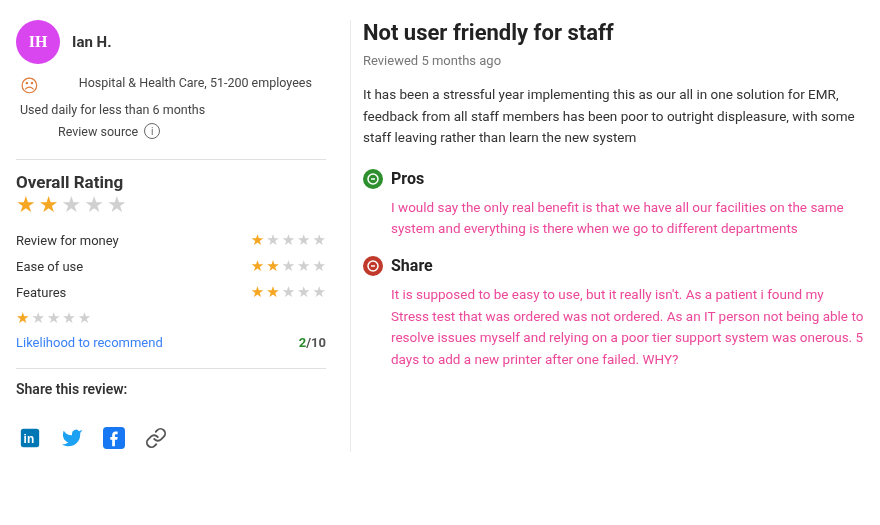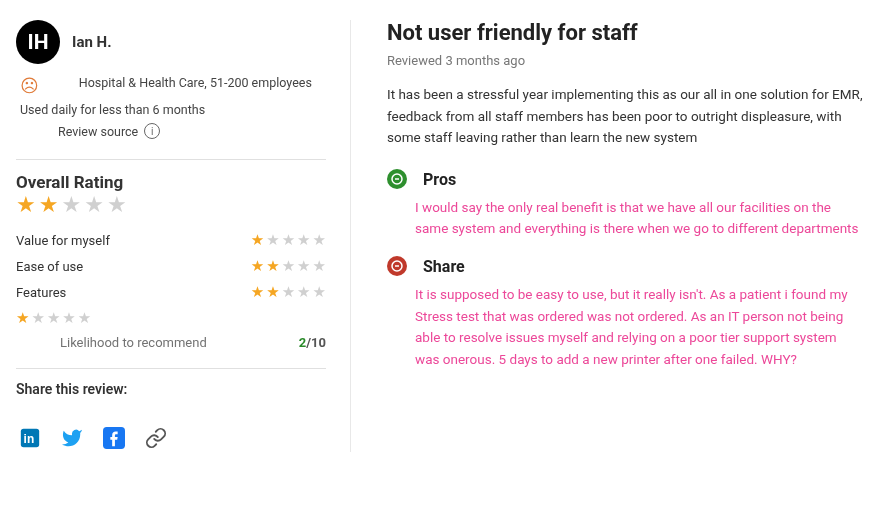--- a/index.html
+++ b/index.html
@@ -24,28 +24,29 @@
     .reviewer-header {
       display: flex;
       align-items: center;
       gap: 12px;
       margin-bottom: 10px;
     }
     .avatar {
       width: 44px;
       height: 44px;
       border-radius: 50%;
-      background: #000000;
+      background: #d946ef;
       color: #fff;
       display: flex;
       align-items: center;
       justify-content: center;
-      font-size: 21px;
+      font-size: 16px;
       font-weight: bold;
       flex-shrink: 0;
+      font-family: Liberation Serif, serif;
     }
     .reviewer-name {
       font-weight: 700;
       font-size: 15px;
     }
     .reviewer-meta {
       display: flex;
       align-items: flex-start;
       gap: 8px;
       margin-bottom: 6px;
@@ -134,22 +135,21 @@
     .mini-star.filled { color: #f5a623; }
     .mini-star.empty { color: #d0d0d0; }
     .likelihood-row {
       display: flex;
       align-items: center;
       justify-content: space-between;
       margin-bottom: 18px;
     }
     .likelihood-label {
       font-size: 13px;
-      color: #737373;
-      margin-left: 44px;
+      color: #3b82f6;
     }
     .likelihood-score {
       font-size: 13px;
       font-weight: 700;
       color: #555;
     }
     .likelihood-score span.num {
       color: #2a8a2a;
       font-weight: 700;
     }
@@ -170,21 +170,21 @@
       display: flex;
       align-items: center;
       justify-content: center;
       cursor: pointer;
       color: #444;
     }
     
     .right-panel {
       flex: 1;
       border-left: 1px solid #e8e8e8;
-      padding-left: 36px;
+      padding-left: 12px;
     }
     .review-title {
       font-size: 22px;
       font-weight: 700;
       color: #222;
       margin-bottom: 8px;
     }
     .review-date {
       font-size: 13px;
       color: #777;
@@ -195,22 +195,22 @@
       color: #333;
       line-height: 1.6;
       margin-bottom: 20px;
       margin-top: 16px;
     }
     .pros-cons-section {
       margin-bottom: 16px;
     }
     .section-header {
       display: flex;
-      align-items: flex-end;
-      gap: 16px;
+      align-items: center;
+      gap: 8px;
       margin-bottom: 8px;
     }
     .section-icon {
       width: 20px;
       height: 20px;
       border-radius: 50%;
       display: flex;
       align-items: center;
       justify-content: center;
       font-size: 14px;
@@ -267,21 +267,21 @@
       <span class="star filled">★</span>
       <span class="star filled">★</span>
       <span class="star empty">★</span>
       <span class="star empty">★</span>
       <span class="star empty">★</span>
     </div>
 
     <div class="rating-rows">
 
       <div class="rating-row">
-        <span class="rating-row-label">Value for myself</span>
+        <span class="rating-row-label">Review for money</span>
         <div class="mini-stars">
           <span class="mini-star filled">★</span>
           <span class="mini-star empty">★</span>
           <span class="mini-star empty">★</span>
           <span class="mini-star empty">★</span>
           <span class="mini-star empty">★</span>
         </div>
       </div>
 
       <div class="rating-row">
@@ -353,21 +353,21 @@
         <svg width="22" height="22" viewBox="0 0 24 24" fill="none" stroke="#555" stroke-width="2" stroke-linecap="round" stroke-linejoin="round">
           <path d="M10 13a5 5 0 007.54.54l3-3a5 5 0 00-7.07-7.07l-1.72 1.71"></path>
           <path d="M14 11a5 5 0 00-7.54-.54l-3 3a5 5 0 007.07 7.07l1.71-1.71"></path>
         </svg>
       </div>
     </div>
   </div>
 
   <div class="right-panel">
     <h2 class="review-title">Not user friendly for staff</h2>
-    <div class="review-date">Reviewed 3 months ago</div>
+    <div class="review-date">Reviewed 5 months ago</div>
     <div class="review-body">It has been a stressful year implementing this as our all in one solution for EMR, feedback from all staff members has been poor to outright displeasure, with some staff leaving rather than learn the new system</div>
 
     <div class="pros-cons-section">
       <div class="section-header">
         <div class="section-icon pros-icon">
           <svg width="12" height="12" viewBox="0 0 12 12" fill="white">
             <circle cx="6" cy="6" r="5" fill="none" stroke="white" stroke-width="1.5"></circle>
             <line x1="4" y1="6" x2="8" y2="6" stroke="white" stroke-width="1.5"></line>
           </svg>
         </div>

